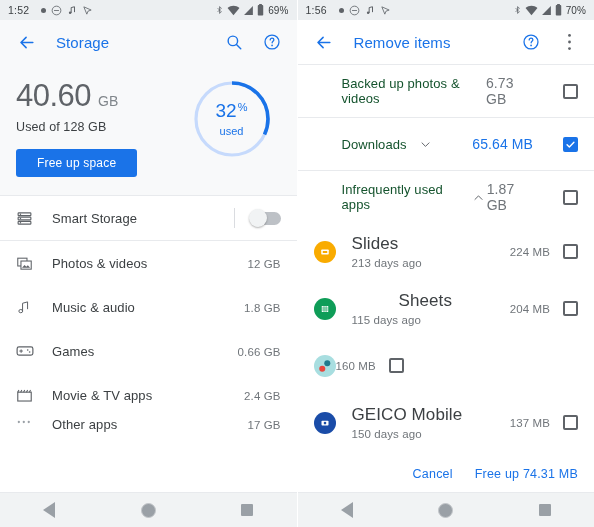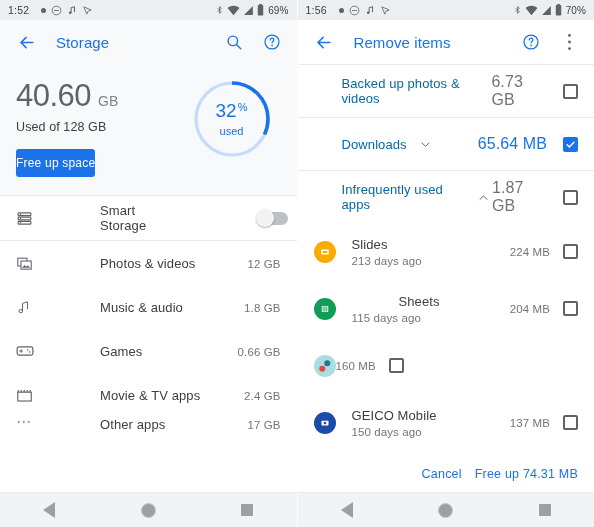--- a/index.html
+++ b/index.html
@@ -45,74 +45,74 @@
     background:#f8f9fa;padding:12px 16px 18px 16px;display:flex;
     align-items:flex-start;justify-content:space-between;position:relative;
   }
   .sum-left{padding-top:4px;}
   .sum-amount{display:flex;align-items:baseline;color:#5f6368;}
   .sum-num{font-size:31px;font-weight:400;letter-spacing:-.5px;color:#5f6368;line-height:1;}
   .sum-unit{font-size:14px;margin-left:7px;color:#80868b;}
   .sum-sub{font-size:12.5px;color:#3c4043;margin-top:9px;letter-spacing:.1px;}
   .freeup{
     margin-top:15px;background:#1a73e8;color:#fff;border:none;border-radius:3px;
-    font-family:inherit;font-size:12px;padding:7px 0;cursor:pointer;letter-spacing:.2px;
+    font-family:inherit;font-size:12px;padding:7px 21px;cursor:pointer;letter-spacing:.2px;
   }
   .donut{position:relative;width:82px;height:82px;margin-right:8px;margin-top:2px;}
   .donut svg{display:block;}
   .donut-label{
     position:absolute;inset:0;display:flex;flex-direction:column;
     align-items:center;justify-content:center;color:#1a73e8;
   }
   .donut-pct{font-size:19px;font-weight:400;line-height:1;display:flex;align-items:flex-start;}
   .donut-pct-sign{font-size:11px;margin-top:1px;margin-left:1px;}
   .donut-used{font-size:11px;margin-top:5px;color:#1a73e8;}
 
   
   .hairline{height:1px;background:#e8eaed;}
-  .srow{display:flex;align-items:center;padding:0 16px;height:44px;box-sizing:border-box;cursor:pointer;gap:48px;}
+  .srow{display:flex;align-items:center;padding:0 16px;height:44px;box-sizing:border-box;cursor:pointer;}
   .srow-ico{width:26px;flex:none;display:flex;align-items:center;justify-content:flex-start;color:#5f6368;}
   .srow-body{flex:1;margin-left:10px;}
   .srow-top{display:flex;align-items:baseline;justify-content:space-between;}
   .srow-name{font-size:13px;color:#3c4043;letter-spacing:.1px;}
   .srow-size{font-size:11.5px;color:#70757a;letter-spacing:.1px;}
   .bar{height:3px;background:#c6dafc;border-radius:2px;margin-top:9px;position:relative;overflow:hidden;}
   .bar > i{position:absolute;left:0;top:0;bottom:0;background:#1a73e8;border-radius:2px;display:block;}
   .toggle{
     width:30px;height:13px;border-radius:8px;background:#bdc1c6;position:relative;flex:none;cursor:pointer;
   }
   .toggle::after{
     content:"";position:absolute;left:-2px;top:-3px;width:18px;height:18px;border-radius:50%;
     background:#f1f3f4;box-shadow:0 1px 2px rgba(0,0,0,.3);
   }
   .tog-sep{width:1px;height:20px;background:#dadce0;margin-right:16px;}
 
   
   .rrow{
     display:flex;align-items:center;padding:0 16px;height:52px;box-sizing:border-box;cursor:pointer;
   }
-  .rrow-label{font-size:13px;color:#0369a1;letter-spacing:.1px;padding-left:28px;}
+  .rrow-label{font-size:13px;color:#14532d;letter-spacing:.1px;padding-left:28px;}
   .chev{width:18px;height:18px;margin-left:10px;display:flex;align-items:center;justify-content:center;color:#5f6368;cursor:pointer;}
   .spacer{flex:1;}
-  .rrow-size{font-size:16px;color:#70757a;margin-right:16px;letter-spacing:.1px;}
+  .rrow-size{font-size:14px;color:#70757a;margin-right:30px;letter-spacing:.1px;}
   .rrow-size.on{color:#1a73e8;}
   .cbox{
     width:15px;height:15px;border:2px solid #5f6368;border-radius:2px;box-sizing:border-box;
     flex:none;cursor:pointer;background:#fff;
   }
   .cbox.checked{background:#1a73e8;border-color:#1a73e8;display:flex;align-items:center;justify-content:center;}
 
   .arow{display:flex;align-items:center;padding:0 16px;height:57px;box-sizing:border-box;cursor:pointer;}
   .aicon{width:22px;height:22px;border-radius:50%;flex:none;display:flex;align-items:center;justify-content:center;}
   .abody{margin-left:16px;flex:1;}
-  .aname{font-size:13px;color:#3c4043;font-weight:500;letter-spacing:.1px;}
+  .aname{font-size:17px;color:#3c4043;font-weight:500;letter-spacing:.1px;}
   .aage{font-size:11.5px;color:#70757a;margin-top:3px;letter-spacing:.1px;}
   .asize{font-size:11.5px;color:#70757a;margin-right:13px;letter-spacing:.1px;}
 
-  .actions{display:flex;align-items:center;justify-content:flex-end;gap:13px;padding:0 16px;height:46px;}
+  .actions{display:flex;align-items:center;justify-content:flex-end;gap:22px;padding:0 16px;height:46px;}
   .act{color:#1a73e8;font-size:12.5px;font-weight:500;cursor:pointer;letter-spacing:.2px;}
 
   
   .navbar{
     position:absolute;left:0;right:0;bottom:0;height:34px;background:#f1f3f4;
     display:flex;align-items:center;justify-content:space-around;border-top:1px solid #e8eaed;
   }
   .nav-btn{display:flex;align-items:center;justify-content:center;width:40px;height:34px;cursor:pointer;}
   .nav-back{width:0;height:0;border-top:8px solid transparent;border-bottom:8px solid transparent;border-right:12px solid #9aa0a6;}
   .nav-home{width:15px;height:15px;border-radius:50%;background:#9aa0a6;border:1px solid #c3c6ca;box-sizing:border-box;}

